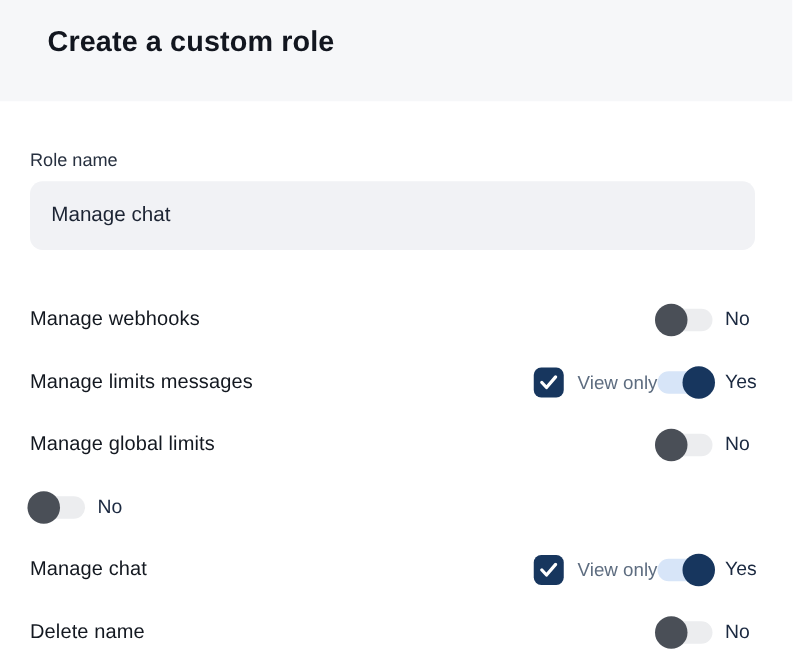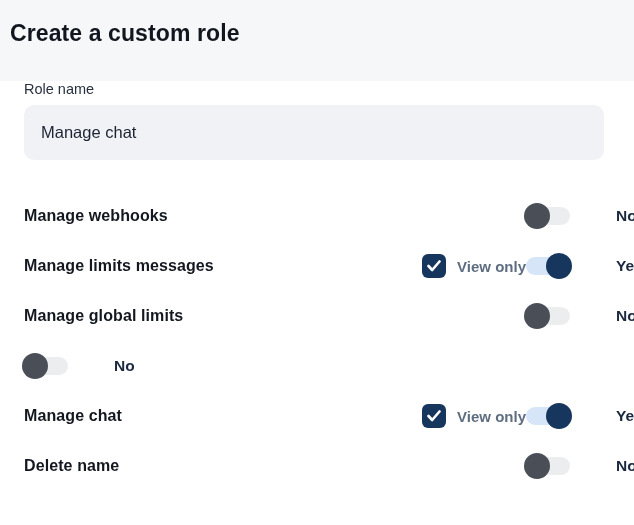--- a/index.html
+++ b/index.html
@@ -7,32 +7,33 @@
     width: 634px; height: 525px;
     background: #ffffff;
     font-family: "Liberation Sans", sans-serif;
     overflow: hidden;
   }
   .header {
     height: 81px;
     background: #f6f7f9;
     display: flex;
     align-items: center;
-    padding: 0 25px 14px 10px;
+    padding: 0 25px 14px 38px;
   }
   .header h1 {
     font-size: 23px;
     font-weight: 700;
     color: #12161f;
     letter-spacing: 0.1px;
   }
   .main { padding: 0 26px 0 24px; }
 
   .field-label {
     display: block;
+    margin-top: 40px;
     font-size: 14.5px;
     color: #27303f;
   }
   .role-input {
     margin-top: 8px;
     width: 580px;
     height: 55px;
     background: #f1f2f5;
     border: none;
     border-radius: 10px;
@@ -42,21 +43,20 @@
     color: #1c2433;
     outline: none;
     display: block;
   }
 
   .perm-list { margin-top: 31px; }
   .perm-row {
     height: 50px;
     display: flex;
     align-items: center;
-    font-weight: bold;
   }
   .perm-label {
     flex: 1;
     font-size: 16px;
     color: #131820;
     letter-spacing: 0.1px;
   }
 
   .viewonly-group {
     display: flex;
@@ -76,21 +76,20 @@
     margin-left: 11px;
     font-size: 15px;
     color: #5e6d80;
   }
 
   .toggle-wrap {
     display: flex;
     align-items: flex-start;
     width: 82px;
     flex: none;
-    gap: 36px;
   }
   .toggle {
     position: relative;
     width: 44px; height: 18px;
     border-radius: 9px;
     flex: none;
     cursor: pointer;
   }
   .toggle.off { background: #ecedef; }
   .toggle.on  { background: #d7e5f8; }

